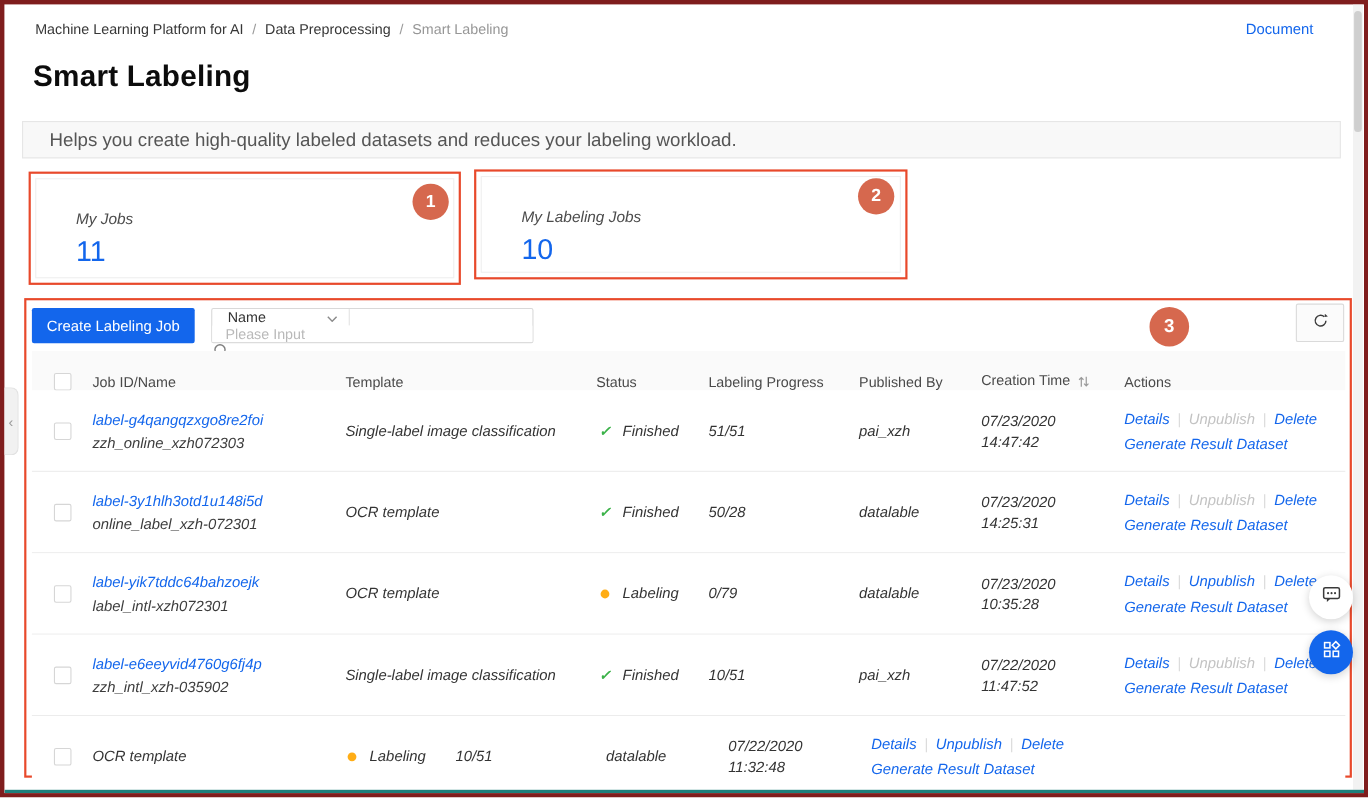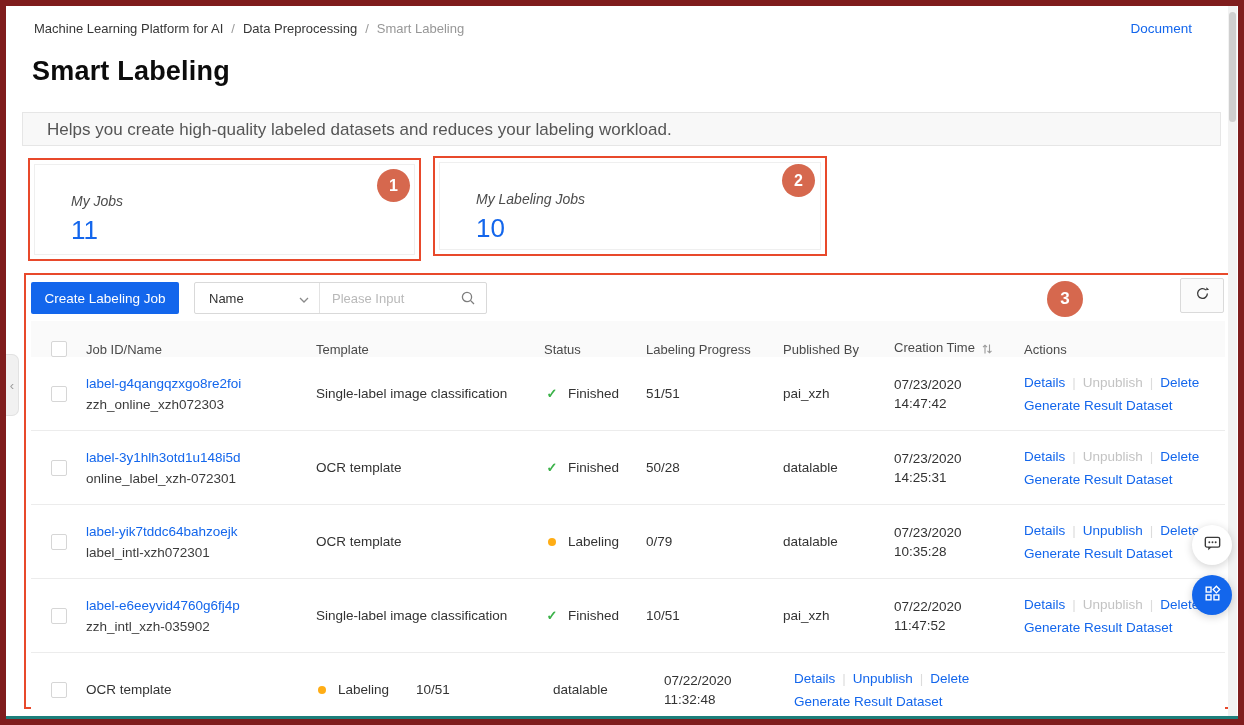--- a/index.html
+++ b/index.html
@@ -1,18 +1,18 @@
 <!DOCTYPE html>
 <html><head>
 <meta charset="utf-8">
 <style>
   html,body{margin:0;padding:0;background:#fff;}
   .screen{
     position:relative;width:1244px;height:725px;box-sizing:border-box;
-    background:#fff;border:6px solid #7f1d1d;overflow:hidden;
+    background:#fff;border:4px solid #7f1d1d;overflow:hidden;
     font-family:"Liberation Sans", sans-serif;color:#333;
   }
   
   .breadcrumb{position:absolute;left:28px;top:15px;font-size:13px;display:flex;gap:8px;align-items:center;}
   .crumb{color:#373737;cursor:pointer;}
   .crumb.current{color:#979797;}
   .crumb-sep{color:#9a9a9a;}
   .doc-link{position:absolute;right:46px;top:15px;font-size:13.5px;color:#1366EC;cursor:pointer;}
   .page-title{position:absolute;left:26px;top:50px;font-size:27px;font-weight:600;color:#0c0c0c;letter-spacing:.2px;}
   .banner{position:absolute;left:16px;top:106px;width:1199px;height:34px;background:#F8F8F8;border:1px solid #E6E6E6;
@@ -28,32 +28,32 @@
     font-size:16px;font-weight:bold;display:flex;align-items:center;justify-content:center;z-index:5;}
   .badge1{left:371px;top:163px;}
   .badge2{left:776px;top:158px;}
   .badge3{left:1041px;top:275px;width:36px;height:36px;font-size:17px;}
   
   .box3{left:18px;top:267px;width:1207px;height:436px;border:2px solid #E8492B;background:transparent;}
   
   .create-btn{position:absolute;left:25px;top:276px;width:148px;height:32px;background:#1366EC;color:#fff;
     font-size:13.5px;border:none;border-radius:2px;cursor:pointer;font-family:inherit;}
   .search-group{position:absolute;left:188px;top:276px;width:293px;height:32px;border:1px solid #D9D9D9;
-    border-radius:2px;display:flex;align-items:stretch;background:#fff;box-sizing:border-box;}
+    border-radius:2px;display:flex;align-items:stretch;background:#fff;box-sizing:border-box;flex-direction:column;}
   .filter-select{width:100px;display:flex;align-items:center;justify-content:space-between;
     padding:0 10px 0 14px;border-right:1px solid #E3E3E3;font-size:13px;color:#333;cursor:pointer;}
   .search-input{flex:1;border:none;outline:none;font-size:13px;padding:0 6px 0 12px;color:#333;font-family:inherit;min-width:0;}
   .search-input::placeholder{color:#B9B9B9;}
   .search-icon-btn{display:flex;align-items:center;padding-right:10px;cursor:pointer;}
   .refresh-btn{position:absolute;left:1174px;top:272px;width:42px;height:33px;background:#FBFBFB;
     border:1px solid #DADADA;border-radius:2px;display:flex;align-items:center;justify-content:center;cursor:pointer;}
   
   .thead{position:absolute;left:25px;top:315px;width:1194px;height:36px;background:#FAFAFA;
     display:flex;align-items:flex-end;font-size:13px;color:#4a4a4a;}
-  .tbody{position:absolute;left:25px;top:351px;width:1194px;}
+  .tbody{position:absolute;left:25px;top:351px;width:1194px;font-style:italic;}
   .trow{display:flex;align-items:center;height:73px;border-bottom:1px solid #ECECEC;font-size:13.5px;color:#333;background:#fff;}
   .col{box-sizing:border-box;padding-right:10px;}
   .c-check{width:55px;display:flex;justify-content:center;padding-right:0;}
   .c-id{width:230px;}
   .c-template{width:228px;}
   .c-status{width:102px;display:flex;align-items:center;gap:8px;}
   .c-progress{width:137px;}
   .c-publisher{width:111px;}
   .c-created{width:130px;line-height:19px;}
   .c-actions{flex:1;}

